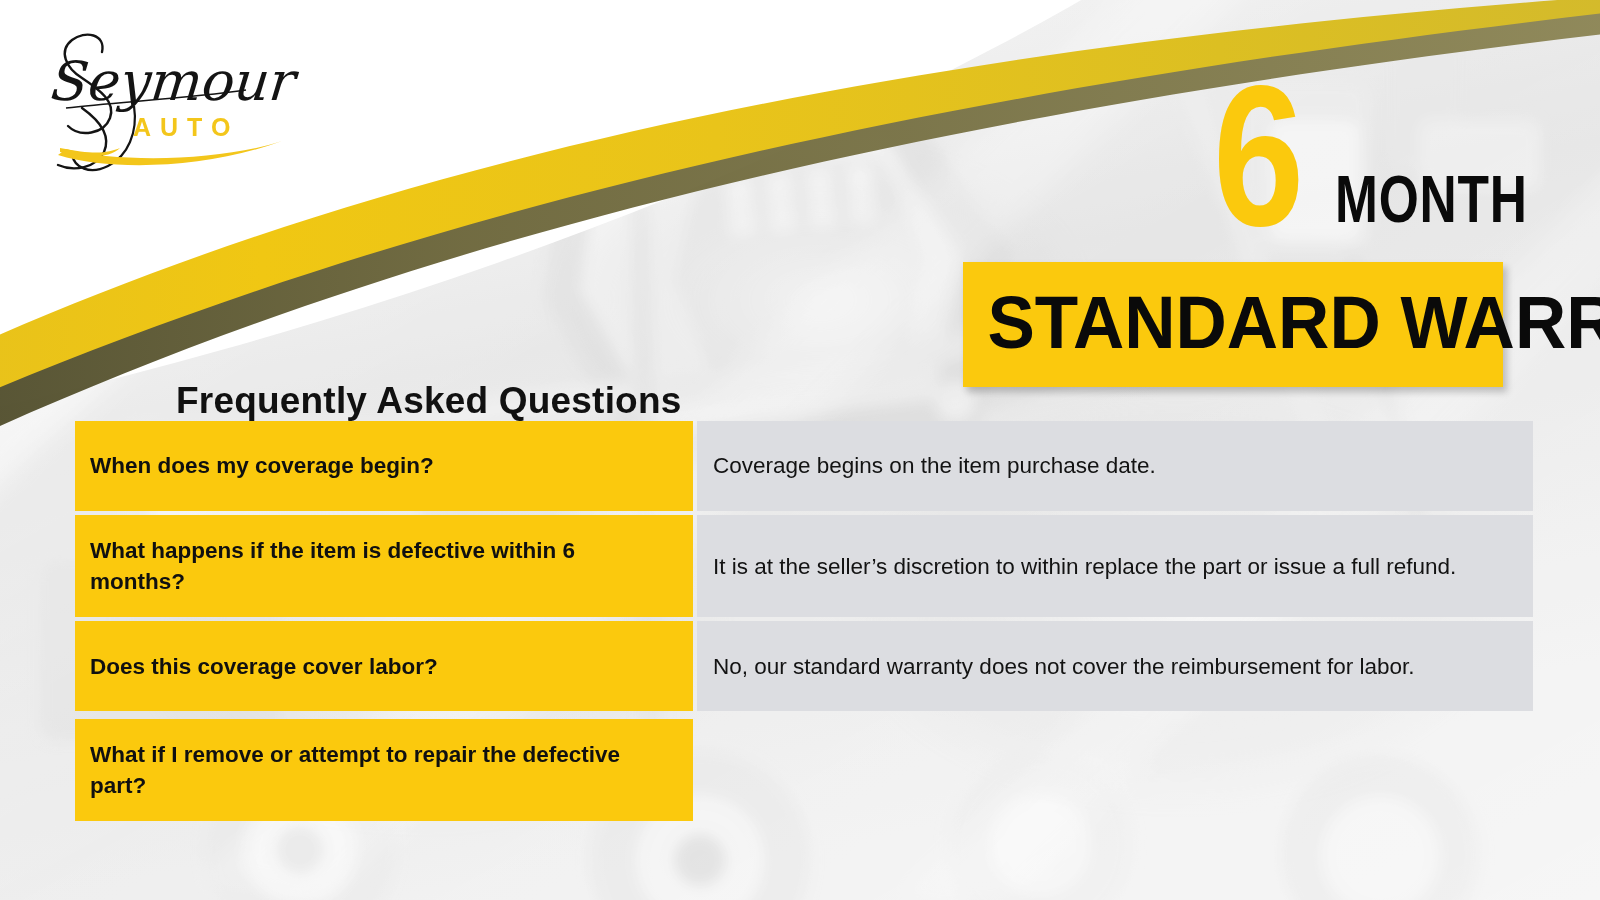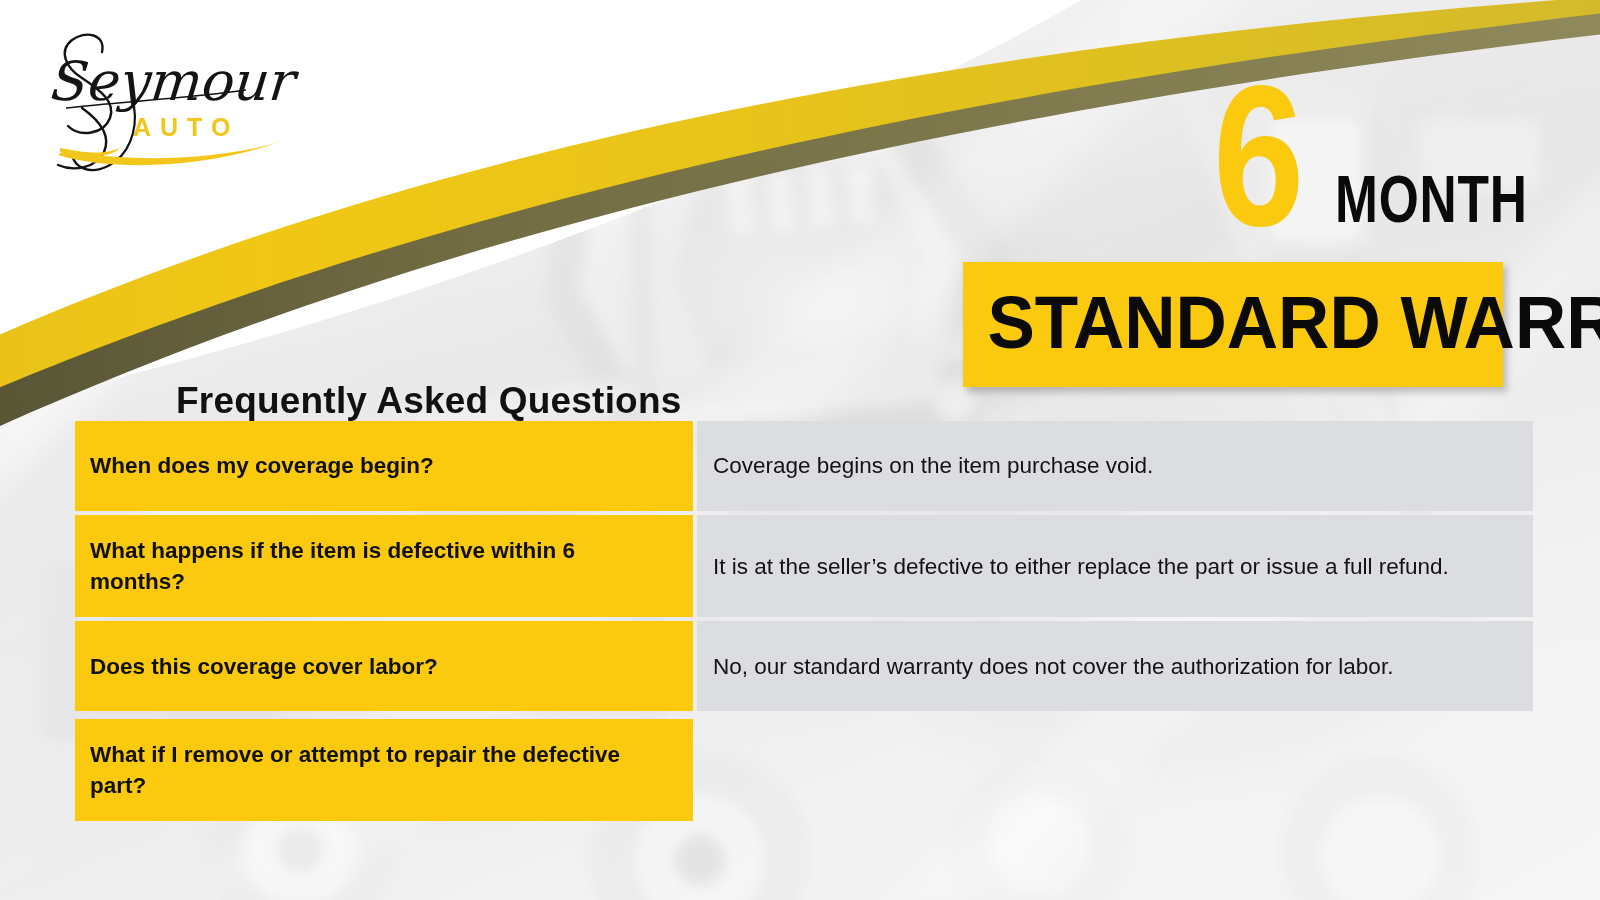--- a/index.html
+++ b/index.html
@@ -335,37 +335,37 @@
   </div>
 
   <div class="faq-heading">Frequently Asked Questions</div>
 
   <div class="faq-table">
 
     <div class="faq-row row-h1">
       <div class="q-cell">When does my coverage begin?</div>
       <div class="gap-col"></div>
       <div class="a-cell">
-        <span>Coverage begins on the item purchase void.</span>
+        <span>Coverage begins on the item purchase date.</span>
       </div>
     </div>
 
     <div class="faq-row row-h2">
       <div class="q-cell">What happens if the item is defective within 6 months?</div>
       <div class="gap-col"></div>
       <div class="a-cell">
-        <span>It is at the seller’s defective to either replace the part or issue a full refund.</span>
+        <span>It is at the seller’s discretion to within replace the part or issue a full refund.</span>
       </div>
     </div>
 
     <div class="faq-row row-h1">
       <div class="q-cell">Does this coverage cover labor?</div>
       <div class="gap-col"></div>
       <div class="a-cell">
-        <span>No, our standard warranty does not cover the authorization for labor.</span>
+        <span>No, our standard warranty does not cover the reimbursement for labor.</span>
       </div>
     </div>
 
     <div class="faq-row row-h2">
       <div class="q-cell">What if I remove or attempt to repair the defective part?</div>
       <div class="gap-col"></div>
     </div>
 
   </div>
 

